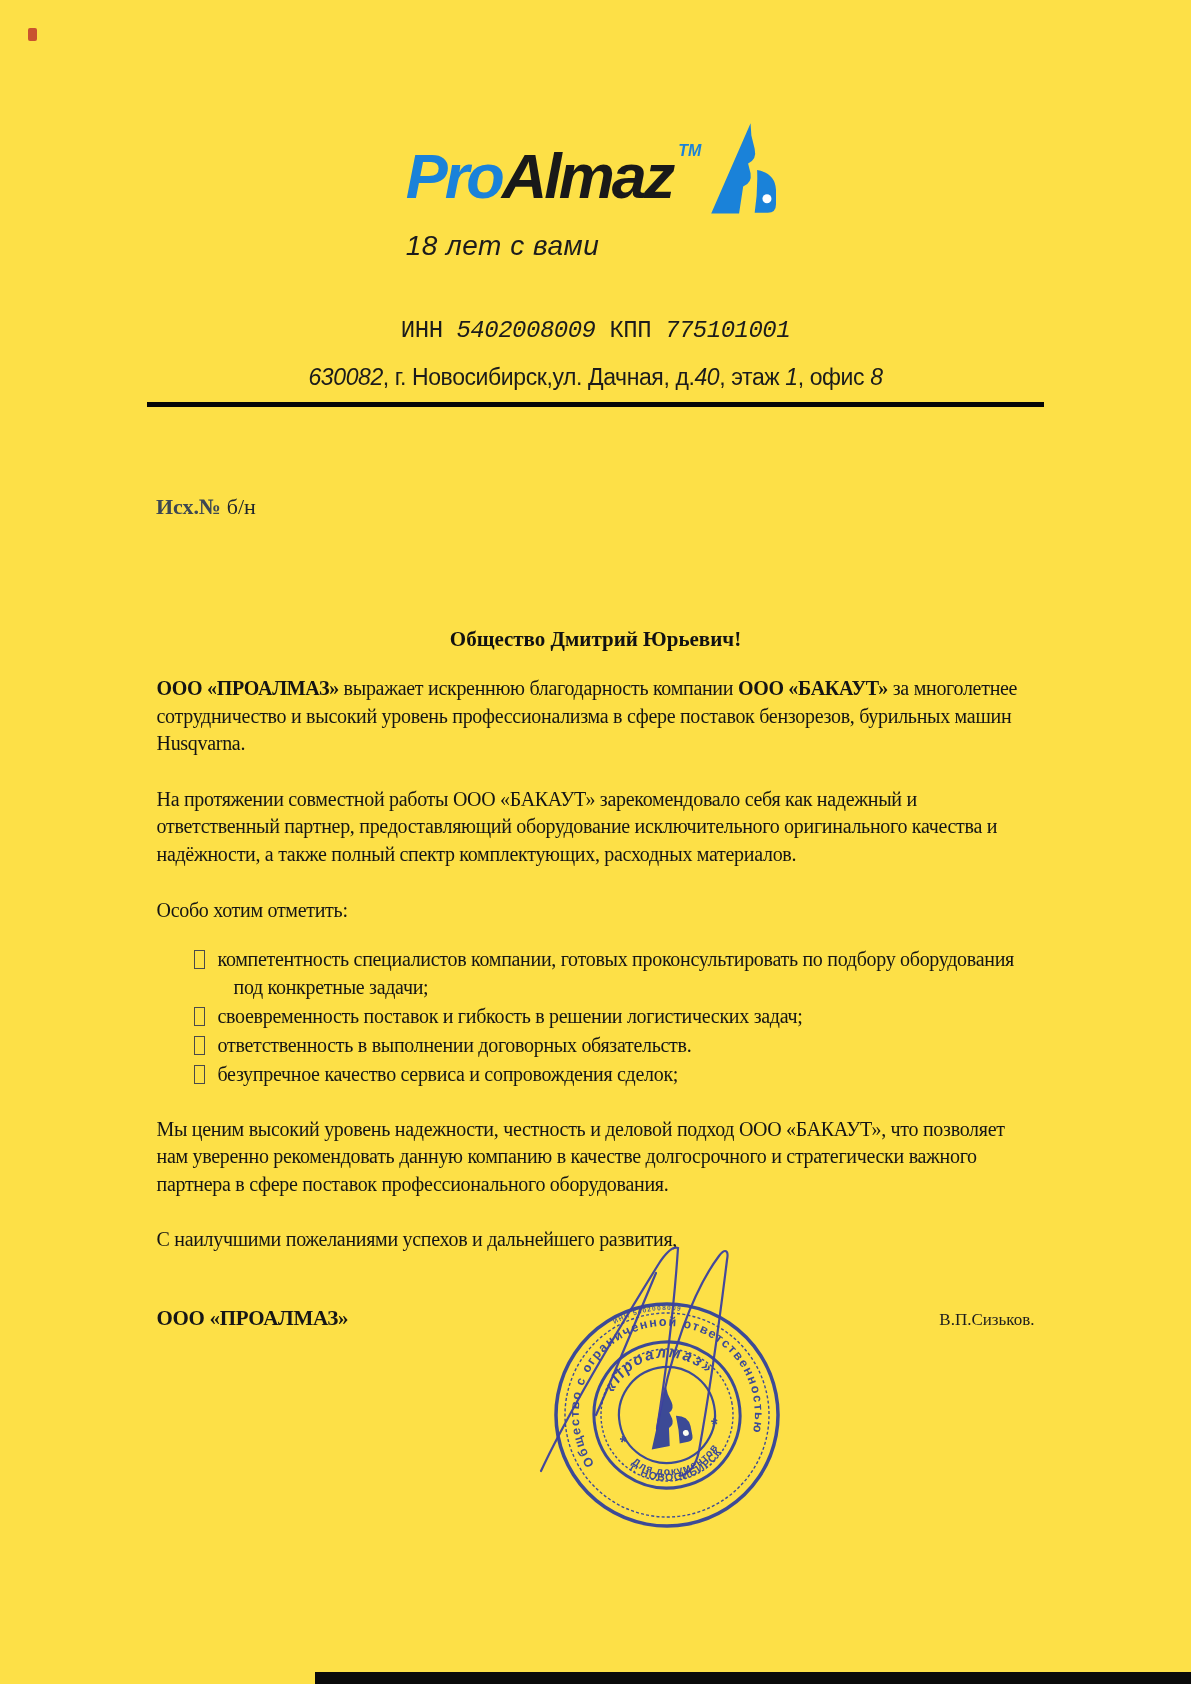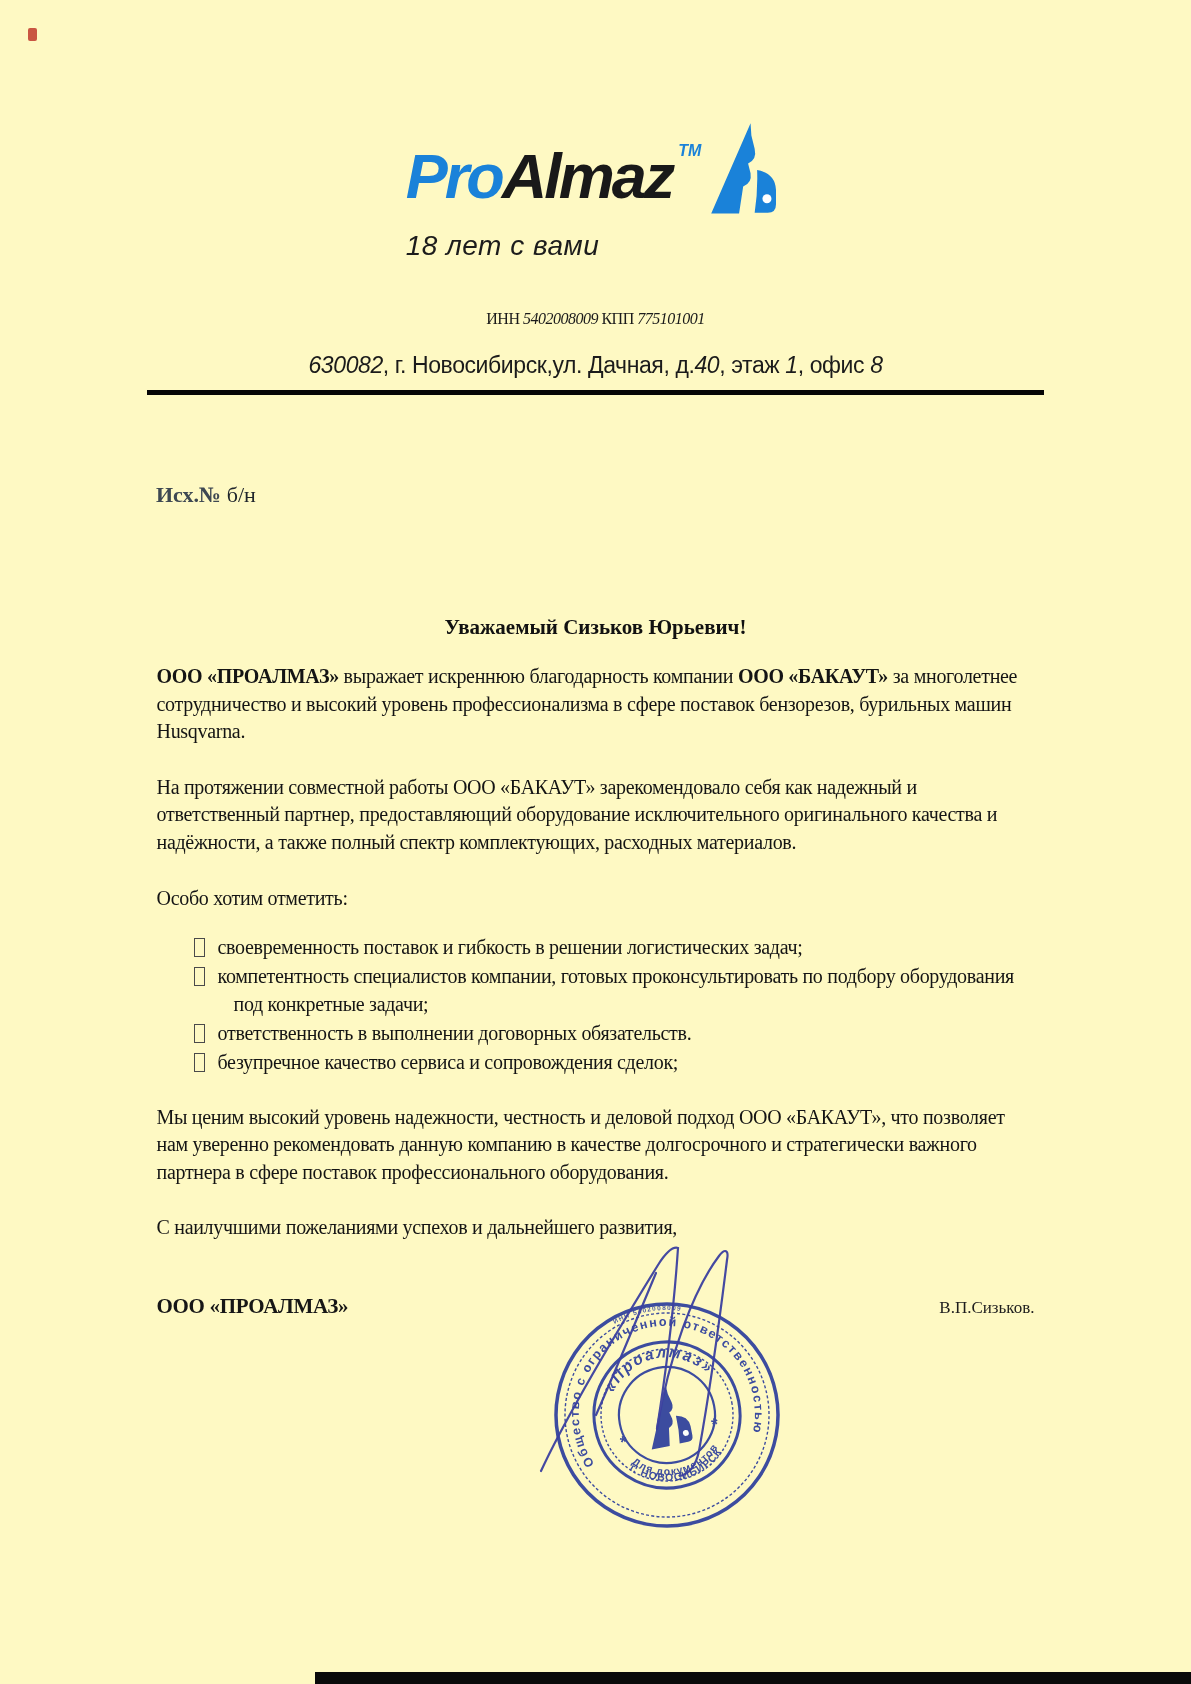--- a/index.html
+++ b/index.html
@@ -1,35 +1,35 @@
 <!DOCTYPE html>
 <html lang="ru"><head>
 <meta charset="utf-8">
 <style>
   * { margin:0; padding:0; box-sizing:border-box; }
   html,body { background:#ffffff; }
   .page {
     position:relative;
     width:1191px; height:1684px;
     margin:0 auto;
-    background:#fef9c3;
+    background:#fde047;
     font-family:"Liberation Serif", serif;
     color:#161616;
     overflow:hidden;
   }
   
   .header { text-align:center; padding-top:120px; }
   .logo-wrap { display:inline-block; text-align:left; position:relative; }
   .logo-line { white-space:nowrap; font-family:"Liberation Sans", sans-serif; font-style:italic; font-weight:bold; font-size:63px; letter-spacing:-3px; line-height:1; }
   .logo-pro  { color:#1a82d9; }
   .logo-almaz{ color:#191919; }
   .logo-tm   { display:inline-block; font-size:16px; letter-spacing:0; vertical-align:42px; margin-left:6px; color:#1a82d9; font-style:italic; }
   .logo-icon { display:inline-block; vertical-align:-18px; margin-left:2px; }
   .logo-tagline { font-family:"Liberation Sans", sans-serif; font-style:italic; font-size:28px; color:#1c1c1c; margin-top:4px; letter-spacing:0.5px; }
-  .inn-line  { margin-top:44px; font-family:Liberation Serif, serif; font-size:16px; letter-spacing:-0.5px; color:#1b1b1b; line-height:26px;}
+  .inn-line  { margin-top:56px; font-family:Liberation Mono, monospace; font-size:24px; letter-spacing:-0.5px; color:#1b1b1b; line-height:26px;}
   .inn-line .num { font-style:italic; }
   .addr-line { margin-top:20px; font-family:"Liberation Sans", sans-serif; font-size:23px; letter-spacing:-0.4px; color:#1b1b1b; line-height:27px;}
   .addr-line .num { font-style:italic; }
   .head-rule { width:897px; height:5px; background:#060606; margin:11px auto 0; }
   
   .meta { margin:86px 0 0 156px; color:#3e4852; }
   .outgoing { font-size:22px; line-height:28px; }
   .outgoing .lbl { font-weight:bold; }
   .outgoing .val { color:#20262c; font-weight:normal; }
   .date-line { margin-top:38px; font-size:21px; font-weight:bold; line-height:27px; }
@@ -93,32 +93,32 @@
 
     <div class="head-rule"></div>
   </div>
 
   <div class="meta">
     <div class="outgoing">
       <span class="lbl">Исх.№</span><span class="val"> б/н</span>
     </div>
   </div>
 
-  <div class="salutation">Уважаемый Сизьков Юрьевич!</div>
+  <div class="salutation">Общество Дмитрий Юрьевич!</div>
 
   <div class="body">
     <p><b>ООО «ПРОАЛМАЗ»</b><span> выражает искреннюю благодарность компании </span><b>ООО «БАКАУТ»</b><span> за многолетнее сотрудничество и высокий уровень профессионализма в сфере поставок бензорезов, бурильных машин Husqvarna.</span></p>
 
     <p>На протяжении совместной работы ООО «БАКАУТ» зарекомендовало себя как надежный и ответственный партнер, предоставляющий оборудование исключительного оригинального качества и надёжности, а также полный спектр комплектующих, расходных материалов.</p>
 
     <p class="p-intro">Особо хотим отметить:</p>
 
     <ul>
+      <li><span class="tofu"></span><span>компетентность специалистов компании, готовых проконсультировать по подбору оборудования под конкретные задачи;</span></li>
       <li><span class="tofu"></span><span>своевременность поставок и гибкость в решении логистических задач;</span></li>
-      <li><span class="tofu"></span><span>компетентность специалистов компании, готовых проконсультировать по подбору оборудования под конкретные задачи;</span></li>
       <li><span class="tofu"></span><span>ответственность в выполнении договорных обязательств.</span></li>
       <li><span class="tofu"></span><span>безупречное качество сервиса и сопровождения сделок;</span></li>
     </ul>
 
     <p class="p-after-list">Мы ценим высокий уровень надежности, честность и деловой подход ООО «БАКАУТ», что позволяет нам уверенно рекомендовать данную компанию в качестве долгосрочного и стратегически важного партнера в сфере поставок профессионального оборудования.</p>
 
     <p class="p-wishes">С наилучшими пожеланиями успехов и дальнейшего развития,</p>
   </div>
 
   <div class="sig-row">

